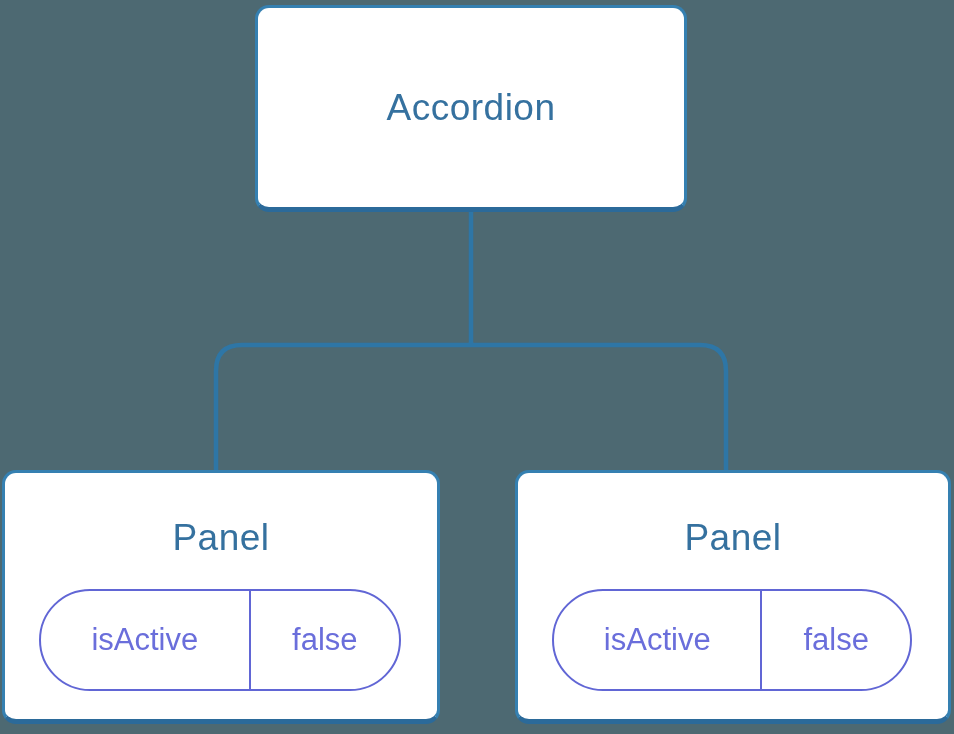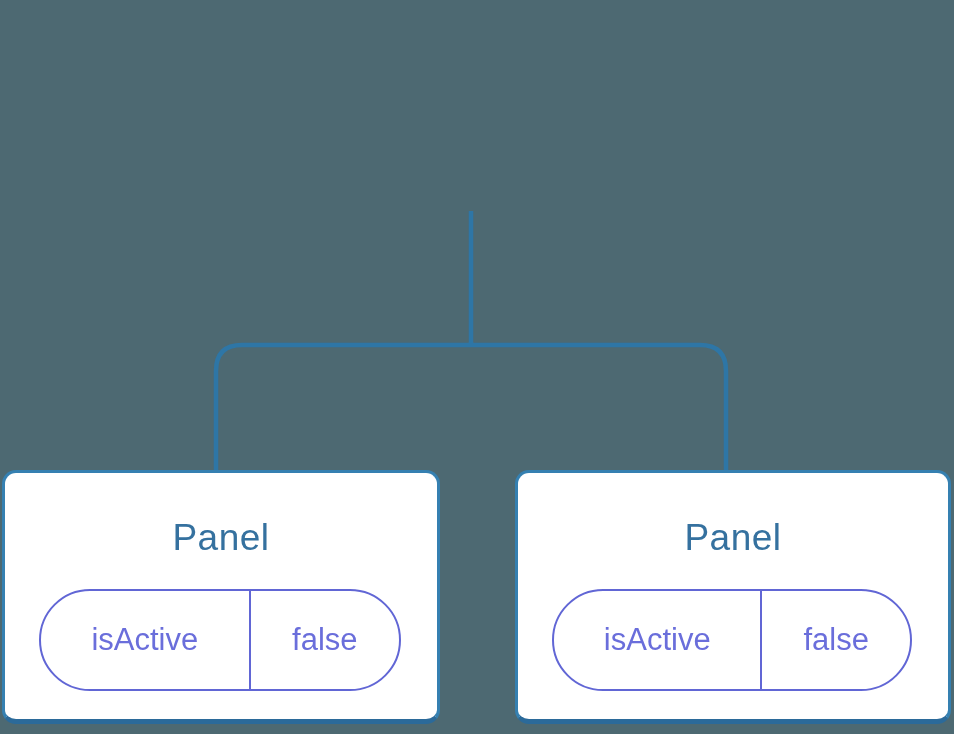--- a/index.html
+++ b/index.html
@@ -102,20 +102,23 @@
 </head>
 <body>
 
 <div class="stage">
 
   <svg class="connector-svg" viewBox="0 0 954 734">
     <path class="connector-path" d="M471 211 L471 346
              M216 472 L216 371 Q216 345 242 345 L700 345 Q726 345 726 371 L726 472"></path>
   </svg>
 
+  <div class="node node-accordion">
+    <span class="node-title">Accordion</span>
+  </div>
 
   <div class="node node-panel node-panel-left">
     <div class="node-title panel-title">Panel</div>
     <div class="state-pill">
       <span class="pill-cell pill-key">isActive</span>
       <span class="pill-cell pill-value">false</span>
     </div>
   </div>
 
   <div class="node node-panel node-panel-right">

